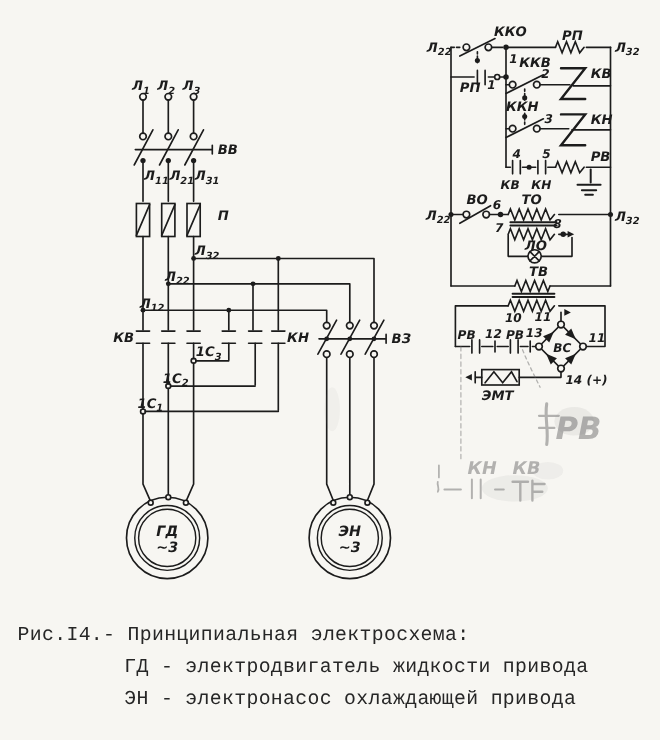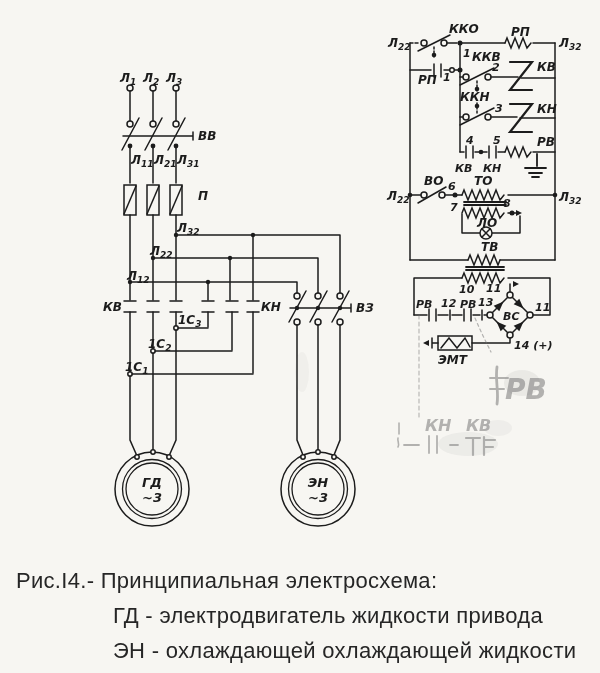--- a/index.html
+++ b/index.html
@@ -6,22 +6,22 @@
   .page{
     position:relative;width:600px;height:673px;margin:0 auto;
     background:#f7f6f2;overflow:hidden;
     font-family:"DejaVu Sans",sans-serif;
   }
   svg text{user-select:none;}
   .lbl{font-family:"DejaVu Sans",sans-serif;font-style:italic;font-weight:bold;fill:#1c1c1c;}
   .lbl.pencil{fill:#7a7a7a;opacity:.55;font-weight:bold;}
   .caption{
     position:absolute;left:0;top:558px;width:600px;
-    font-family:Liberation Sans, sans-serif;
-    font-size:22px;letter-spacing:0.3px;color:#262626;
+    font-family:Liberation Mono, monospace;
+    font-size:18px;letter-spacing:0.3px;color:#262626;
   }
   .cap-l1{margin:10px 0 0 16px;}
   .cap-l2{margin:9px 0 0 113px;}
   .cap-l3{margin:9px 0 0 113px;}
 </style>
 </head>
 <body>
 
 <div class="page">
 
@@ -337,16 +337,16 @@
         <text x="505" y="399" font-size="28" class="lbl pencil">РВ</text>
         <text x="425" y="431" font-size="16" class="lbl pencil">КН</text>
         <text x="466" y="431" font-size="16" class="lbl pencil">КВ</text>
       </g>
 </svg>
 
 
 <div class="caption">
   <div class="cap-l1">Рис.I4.- Принципиальная электросхема:</div>
   <div class="cap-l2">ГД - электродвигатель жидкости привода</div>
-  <div class="cap-l3">ЭН - охлаждающей охлаждающей жидкости</div>
+  <div class="cap-l3">ЭН - электронасос охлаждающей привода</div>
 </div>
 
 </div>
 
 </body></html>

